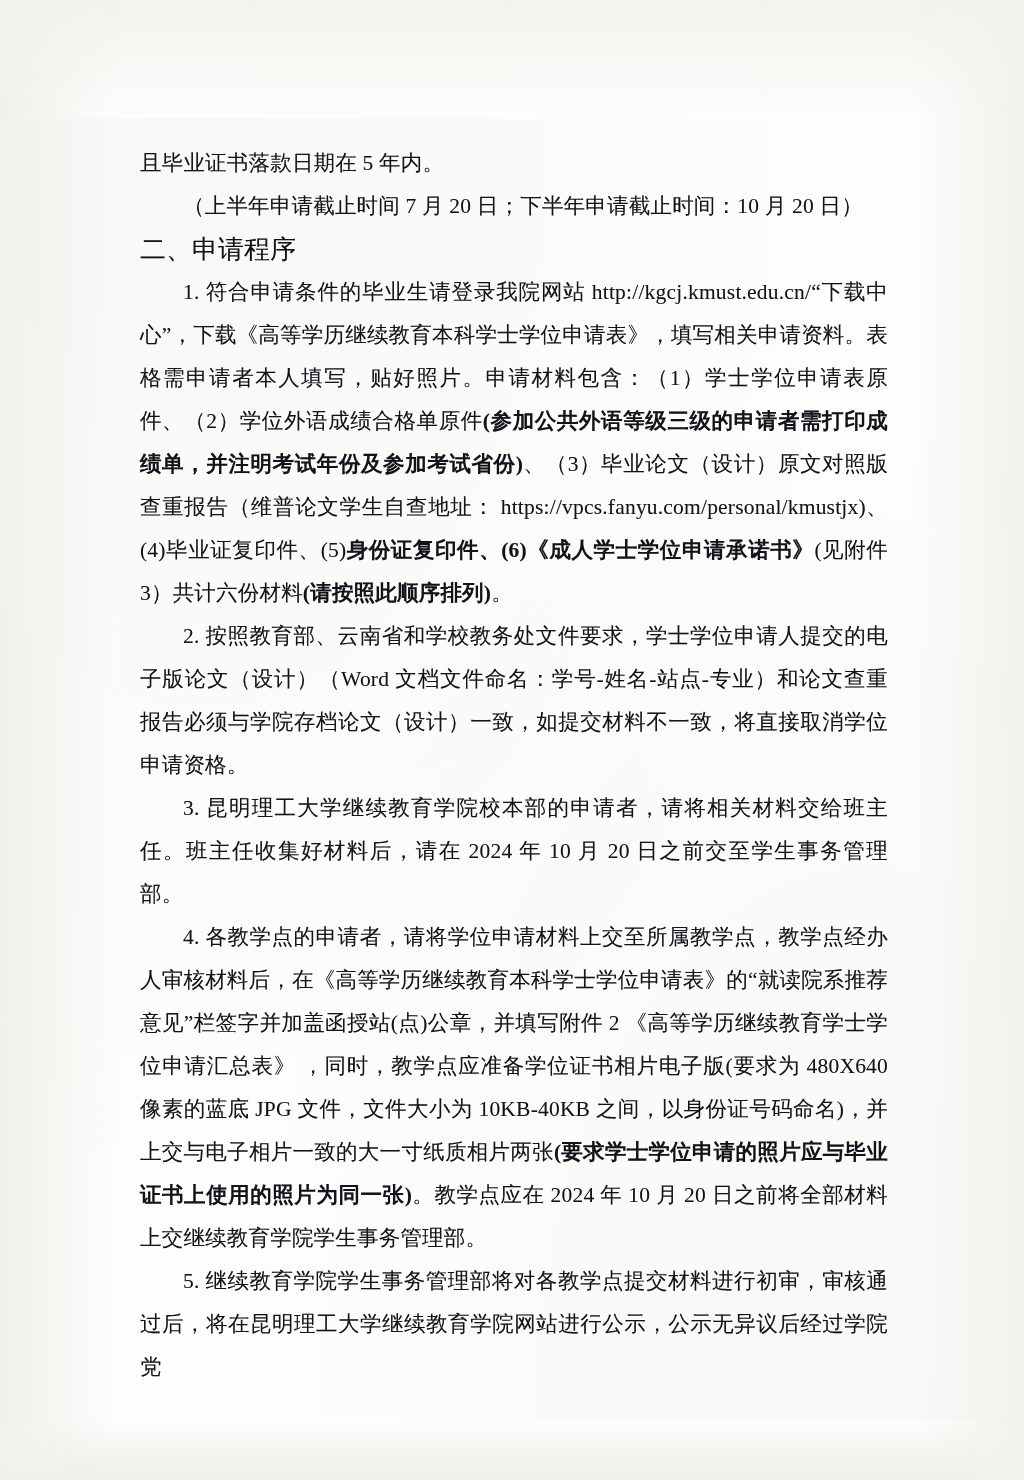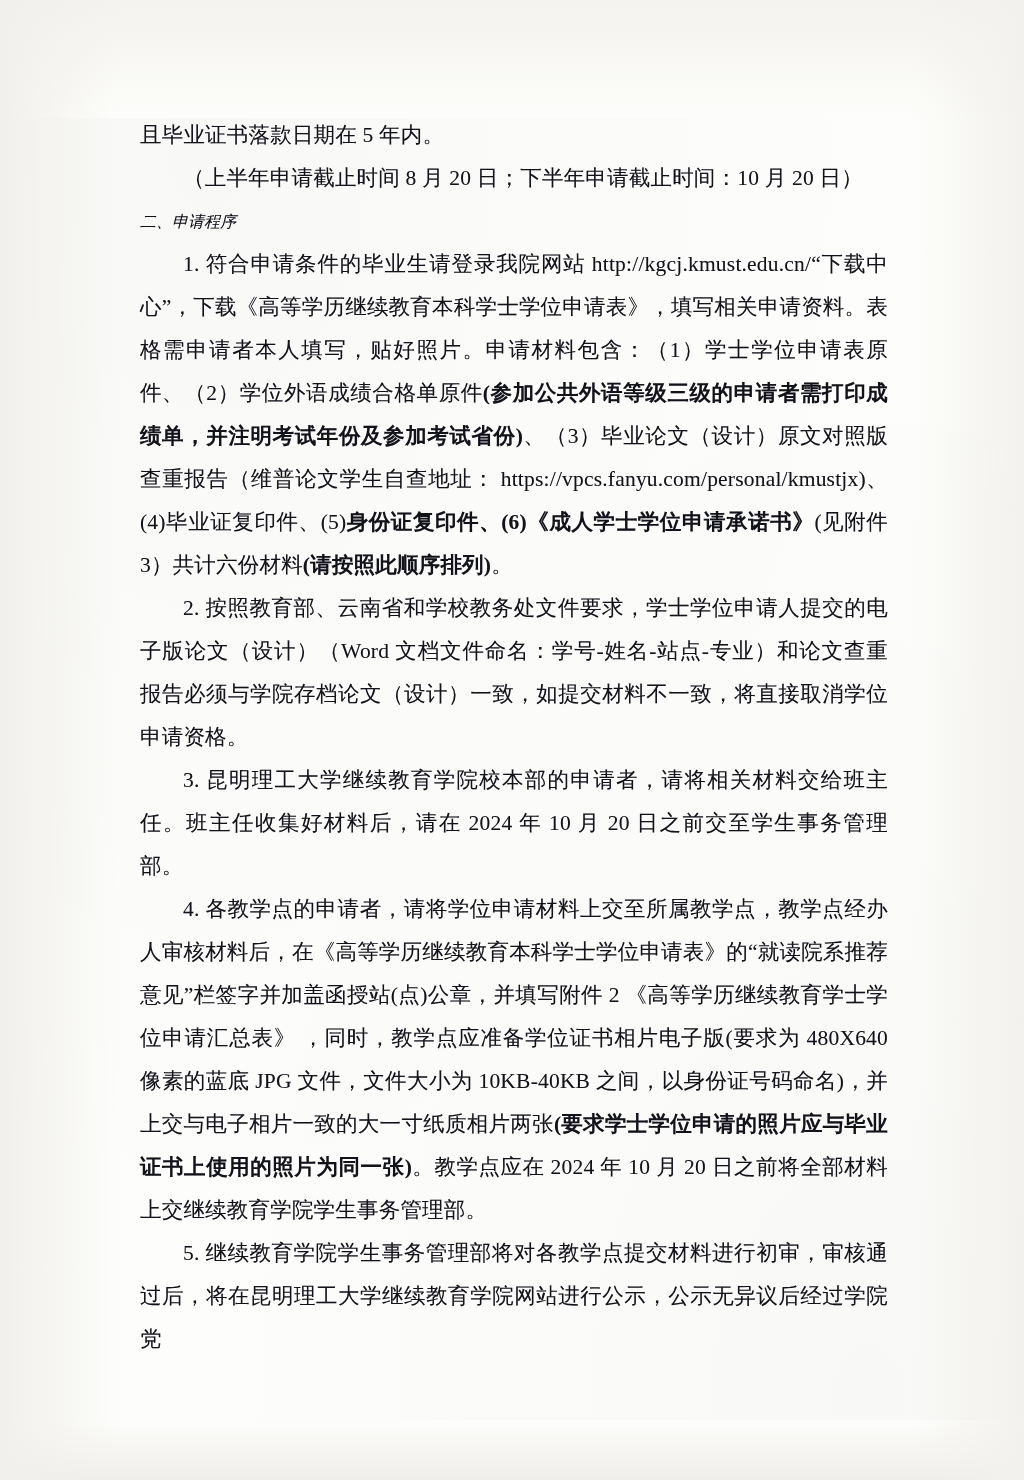--- a/index.html
+++ b/index.html
@@ -43,58 +43,57 @@
   }
   .scan-edge-right {
     position: absolute;
     top: 0; bottom: 0; right: 0;
     width: 110px;
     background: linear-gradient(to left, #f2f1ed 0%, rgba(253,253,251,0) 100%);
   }
   .doc-body {
     position: absolute;
     left: 140px;
-    top: 114px;
+    top: 142px;
     width: 748px;
   }
   .para {
     font-size: 21.5px;
     line-height: 43px;
     letter-spacing: 0.2px;
     text-align: justify;
     text-justify: inter-ideograph;
     margin: 0;
     color: #14141c;
     font-family: "Liberation Serif", "DejaVu Serif", serif;
   }
   .para.indent2 { text-indent: 2em; }
   .b { font-weight: bold; }
   .heading {
-    font-size: 16px;
+    font-size: 26px;
     line-height: 43px;
     margin: 0;
     color: #12121a;
-    font-style: italic;
   }
   
   .doc-body { filter: contrast(1.02); }
   .para, .heading { text-shadow: 0 0 0.4px rgba(20,20,30,0.25); }
 </style>
 </head>
 <body>
 
 <div class="page">
   <div class="scan-edge-top"></div>
   <div class="scan-edge-bottom"></div>
   <div class="scan-edge-left"></div>
   <div class="scan-edge-right"></div>
 
   <div class="doc-body">
     <p class="para">且毕业证书落款日期在 5 年内。</p>
-    <p class="para indent2">（上半年申请截止时间 8 月 20 日；下半年申请截止时间：10 月 20 日）</p>
+    <p class="para indent2">（上半年申请截止时间 7 月 20 日；下半年申请截止时间：10 月 20 日）</p>
     <p class="heading">二、申请程序</p>
     <p class="para indent2">
       <span>1. 符合申请条件的毕业生请登录我院网站 http://kgcj.kmust.edu.cn/“下载中心”，下载《高等学历继续教育本科学士学位申请表》，填写相关申请资料。表格需申请者本人填写，贴好照片。申请材料包含：（1）学士学位申请表原件、（2）学位外语成绩合格单原件</span><span class="b">(参加公共外语等级三级的申请者需打印成绩单，并注明考试年份及参加考试省份)</span><span>、（3）毕业论文（设计）原文对照版查重报告（维普论文学生自查地址： https://vpcs.fanyu.com/personal/kmustjx)、(4)毕业证复印件、(5)</span><span class="b">身份证复印件、(6)《成人学士学位申请承诺书》</span><span>(见附件 3）共计六份材料</span><span class="b">(请按照此顺序排列)</span><span>。</span>
     </p>
     <p class="para indent2">2. 按照教育部、云南省和学校教务处文件要求，学士学位申请人提交的电子版论文（设计）（Word 文档文件命名：学号-姓名-站点-专业）和论文查重报告必须与学院存档论文（设计）一致，如提交材料不一致，将直接取消学位申请资格。</p>
     <p class="para indent2">3. 昆明理工大学继续教育学院校本部的申请者，请将相关材料交给班主任。班主任收集好材料后，请在 2024 年 10 月 20 日之前交至学生事务管理部。</p>
     <p class="para indent2">
       <span>4. 各教学点的申请者，请将学位申请材料上交至所属教学点，教学点经办人审核材料后，在《高等学历继续教育本科学士学位申请表》的“就读院系推荐意见”栏签字并加盖函授站(点)公章，并填写附件 2 《高等学历继续教育学士学位申请汇总表》 ，同时，教学点应准备学位证书相片电子版(要求为 480X640 像素的蓝底 JPG 文件，文件大小为 10KB-40KB 之间，以身份证号码命名)，并上交与电子相片一致的大一寸纸质相片两张</span><span class="b">(要求学士学位申请的照片应与毕业证书上使用的照片为同一张)</span><span>。教学点应在 2024 年 10 月 20 日之前将全部材料上交继续教育学院学生事务管理部。</span>
     </p>
     <p class="para indent2">5. 继续教育学院学生事务管理部将对各教学点提交材料进行初审，审核通过后，将在昆明理工大学继续教育学院网站进行公示，公示无异议后经过学院党</p>

